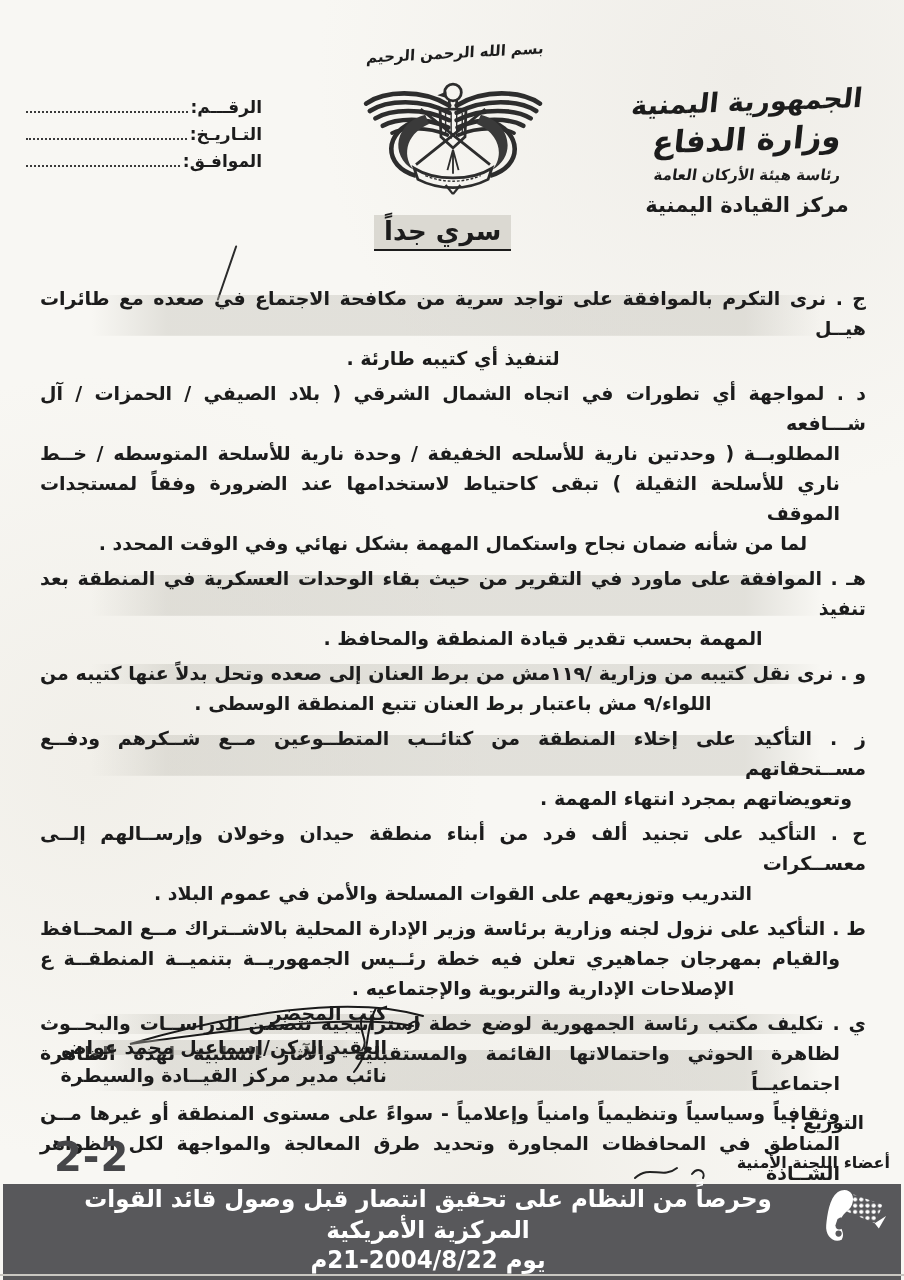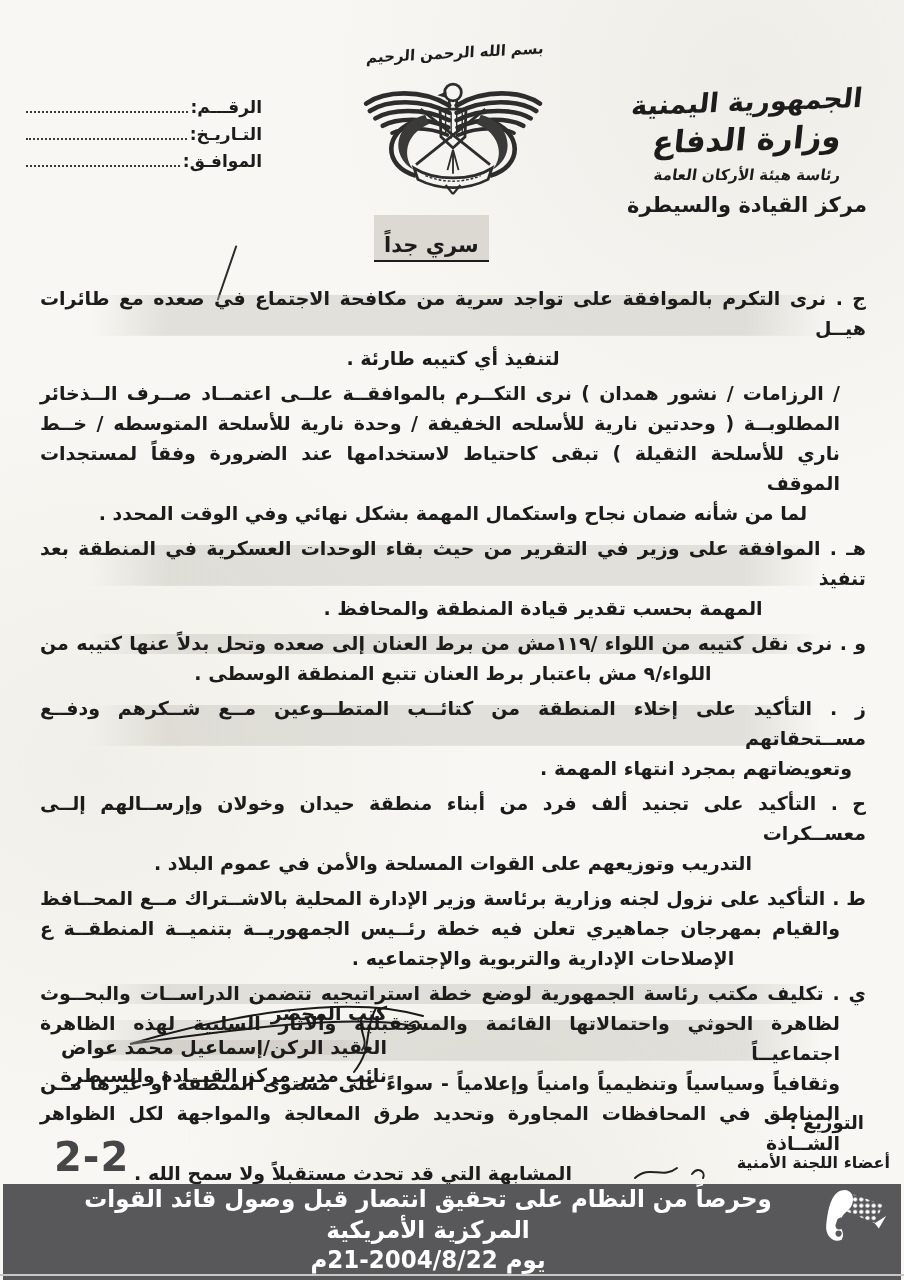--- a/index.html
+++ b/index.html
@@ -16,22 +16,22 @@
   .hdr-right .l2{font-size:31px;font-weight:bold;margin-top:4px;transform:skewX(-8deg) rotate(-2deg);}
   .hdr-right .l3{font-size:15px;font-weight:bold;margin-top:9px;transform:skewX(-8deg);}
   .hdr-right .l4{font-size:21px;font-weight:bold;margin-top:9px;}
   .bismillah{position:absolute;top:44px;left:342px;width:226px;text-align:center;
     font-size:15px;font-weight:bold;transform:rotate(-3deg) skewX(-6deg);}
   .emblem{position:absolute;top:74px;left:352px;width:202px;height:122px;}
   .hdr-fields{position:absolute;top:90px;left:26px;width:236px;direction:rtl;font-size:17px;font-weight:bold;}
   .field-row{display:flex;align-items:flex-end;height:27px;}
   .field-label{white-space:nowrap;}
   .field-dots{flex:1;border-bottom:2px dotted #3a3a3a;margin:0 3px 4px 0;height:2px;}
-  .classification{position:absolute;top:215px;left:374px;padding:18px 10px 3px 10px;
-    background:#dbd9d2;border-bottom:2px solid #1c1c1c;font-size:21px;font-weight:bold;direction:rtl;}
+  .classification{position:absolute;top:215px;left:374px;padding:1px 10px 3px 10px;
+    background:#dbd9d2;border-bottom:2px solid #1c1c1c;font-size:26px;font-weight:bold;direction:rtl;}
   .artifact-line{position:absolute;left:226px;top:244px;width:2px;height:58px;background:#2b2b2b;
     transform:rotate(19deg);border-radius:2px;}
   
   .doc-body{position:absolute;top:283px;right:38px;width:826px;direction:rtl;
     font-size:19px;line-height:30px;font-weight:bold;}
   .item{margin-bottom:5px;}
   .ln{white-space:nowrap;}
   .jl{text-align:justify;text-align-last:justify;white-space:normal;}
   .cont{padding-right:26px;}
   .cl{text-align:center;text-align-last:center;}
@@ -100,21 +100,21 @@
     </g>
     <path d="M93,19 L83,23 L93,26 Z" fill="#2d2d2d"></path>
     <path d="M70,44 C38,52 30,88 58,104 C46,92 46,66 74,54 Z" fill="#3a3a3a"></path>
     <path d="M130,44 C162,52 170,88 142,104 C154,92 154,66 126,54 Z" fill="#3a3a3a"></path>
   </svg>
 
   <div class="hdr-right">
     <div class="l1">الجمهورية اليمنية</div>
     <div class="l2">وزارة الدفاع</div>
     <div class="l3">رئاسة هيئة الأركان العامة</div>
-    <div class="l4">مركز القيادة والسيطرة</div>
+    <div class="l4">مركز القيادة اليمنية</div>
   </div>
 
   <div class="hdr-fields">
     <div class="field-row">
       <span class="field-label">الرقـــم:</span>
       <span class="field-dots"></span>
     </div>
     <div class="field-row">
       <span class="field-label">التـاريـخ:</span>
       <span class="field-dots"></span>
@@ -128,31 +128,31 @@
   <div class="classification">سري جداً</div>
 
   <div class="artifact-line"></div>
 
   <div class="doc-body">
     <div class="item">
       <div class="ln jl hl">ج . نرى التكرم بالموافقة على تواجد سرية من مكافحة الاجتماع في صعده مع طائرات هيــل</div>
       <div class="ln cl">لتنفيذ أي كتيبه طارئة .</div>
     </div>
     <div class="item">
-      <div class="ln jl cont">/ الرزامات / نشور همدان ) نرى التكــرم بالموافقــة علــى اعتمــاد صــرف الــذخائر</div>
+      <div class="ln jl">د . لمواجهة أي تطورات في اتجاه الشمال الشرقي ( بلاد الصيفي / الحمزات / آل شـــافعه</div>
       <div class="ln jl cont">المطلوبــة ( وحدتين نارية للأسلحه الخفيفة / وحدة نارية للأسلحة المتوسطه / خــط</div>
       <div class="ln jl cont">ناري للأسلحة الثقيلة ) تبقى كاحتياط لاستخدامها عند الضرورة وفقاً لمستجدات الموقف</div>
       <div class="ln cl">لما من شأنه ضمان نجاح واستكمال المهمة بشكل نهائي وفي الوقت المحدد .</div>
     </div>
     <div class="item">
-      <div class="ln jl hl">هـ . الموافقة على وزير في التقرير من حيث بقاء الوحدات العسكرية في المنطقة بعد تنفيذ</div>
+      <div class="ln jl hl">هـ . الموافقة على ماورد في التقرير من حيث بقاء الوحدات العسكرية في المنطقة بعد تنفيذ</div>
       <div class="ln cl shift-r">المهمة بحسب تقدير قيادة المنطقة والمحافظ .</div>
     </div>
     <div class="item">
-      <div class="ln jl hl">و . نرى نقل كتيبه من اللواء /١١٩مش من برط العنان إلى صعده وتحل بدلاً عنها كتيبه من</div>
+      <div class="ln jl hl">و . نرى نقل كتيبه من وزارية /١١٩مش من برط العنان إلى صعده وتحل بدلاً عنها كتيبه من</div>
       <div class="ln cl">اللواء/٩ مش باعتبار برط العنان تتبع المنطقة الوسطى .</div>
     </div>
     <div class="item">
       <div class="ln jl hl">ز . التأكيد على إخلاء المنطقة من كتائــب المتطــوعين مــع شــكرهم ودفــع مســتحقاتهم</div>
       <div class="ln rl ind14">وتعويضاتهم بمجرد انتهاء المهمة .</div>
     </div>
     <div class="item">
       <div class="ln jl">ح . التأكيد على تجنيد ألف فرد من أبناء منطقة حيدان وخولان وإرســالهم إلــى معســكرات</div>
       <div class="ln cl">التدريب وتوزيعهم على القوات المسلحة والأمن في عموم البلاد .</div>
     </div>

